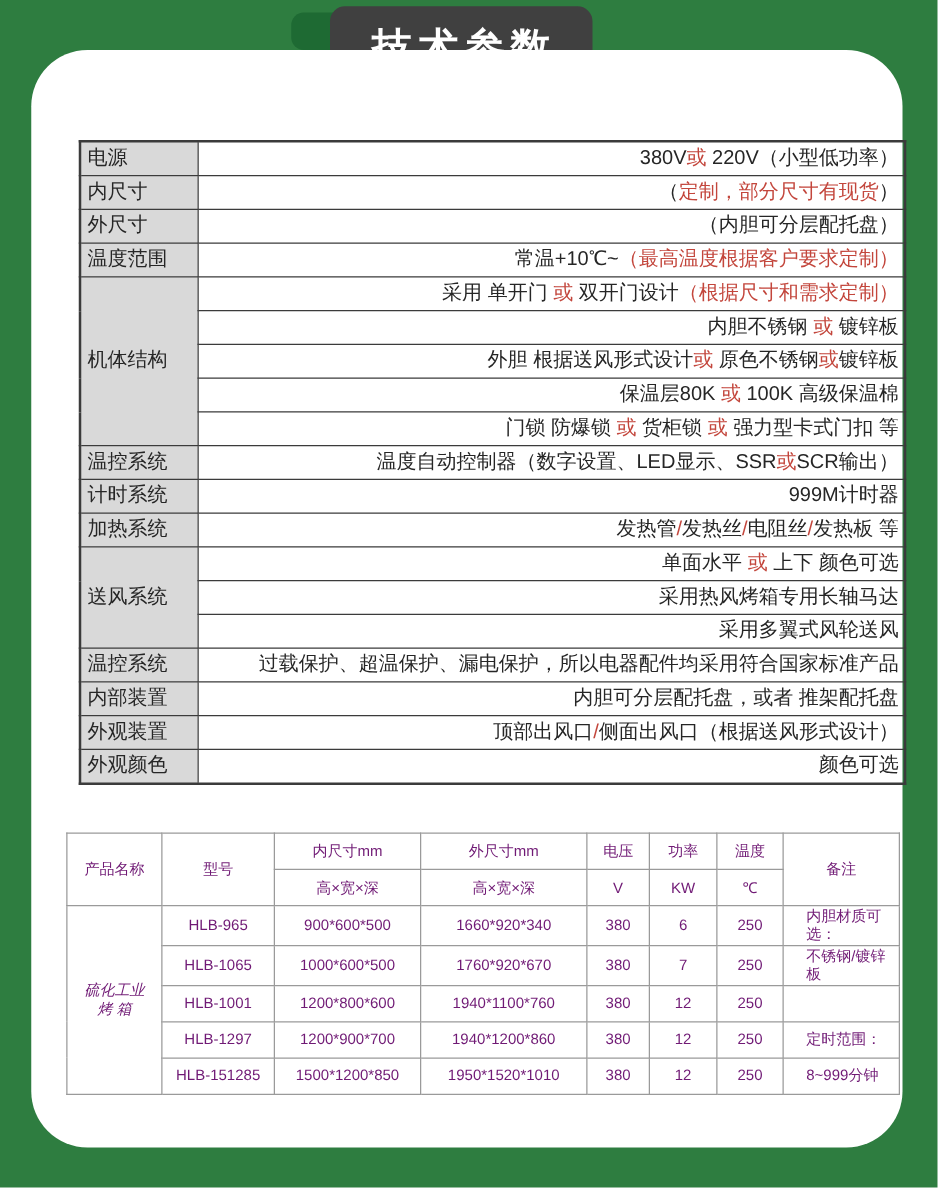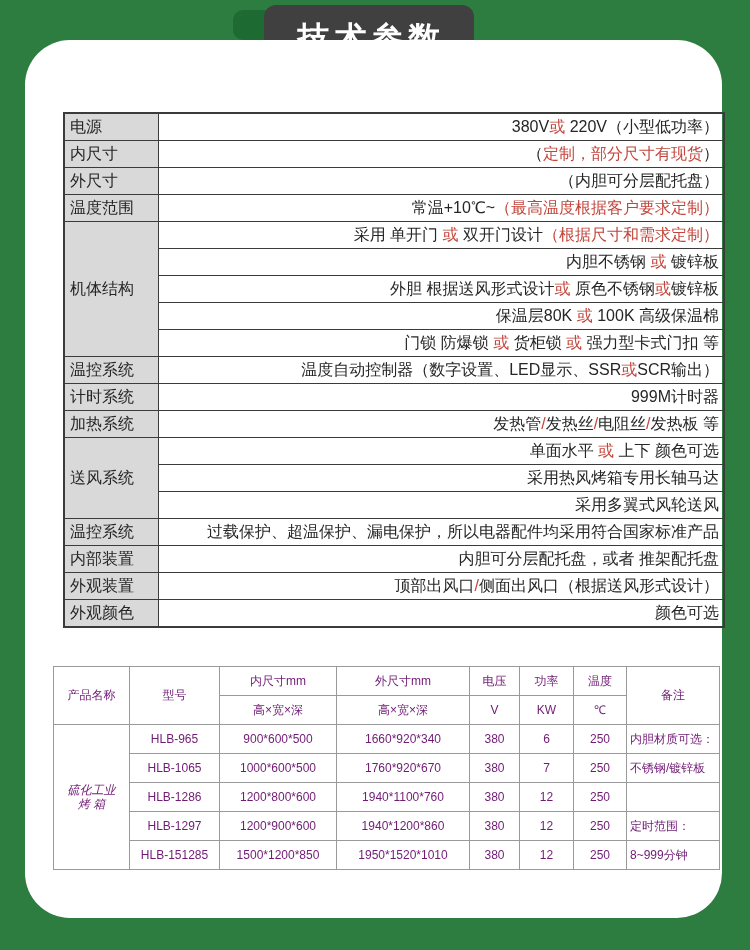--- a/index.html
+++ b/index.html
@@ -44,21 +44,21 @@
   
   .model-table {
     position:absolute; left:28px; top:626px; width:666px;
     border-collapse:collapse; table-layout:fixed;
     font-size:12px; color:#701a75;
   }
   .model-table td {
     border:1px solid #9a9a9a; height:26px; text-align:center;
     line-height:1.2; overflow:hidden;
   }
-  .note-cell { text-align:left !important; padding-left:3px;border-radius:14px; }
+  .note-cell { text-align:left !important; padding-left:18px;border-radius:14px; }
   .product-cell { white-space:pre-line;font-style:italic; }
   .mc1{width:76px}.mc2{width:90px}.mc3{width:117px}.mc4{width:133px}
   .mc5{width:50px}.mc6{width:54px}.mc7{width:53px}.mc8{width:93px}
 </style>
 </head>
 <body>
 
 <div class="fold fold-left"></div>
 <div class="fold fold-right"></div>
 <div class="ribbon-body">
@@ -189,31 +189,31 @@
         <tr>
           <td>HLB-1065</td>
           <td>1000*600*500</td>
           <td>1760*920*670</td>
           <td>380</td>
           <td>7</td>
           <td>250</td>
           <td class="note-cell">不锈钢/镀锌板</td>
         </tr>
         <tr>
-          <td>HLB-1286</td>
+          <td>HLB-1001</td>
           <td>1200*800*600</td>
           <td>1940*1100*760</td>
           <td>380</td>
           <td>12</td>
           <td>250</td>
           <td class="note-cell"></td>
         </tr>
         <tr>
           <td>HLB-1297</td>
-          <td>1200*900*600</td>
+          <td>1200*900*700</td>
           <td>1940*1200*860</td>
           <td>380</td>
           <td>12</td>
           <td>250</td>
           <td class="note-cell">定时范围：</td>
         </tr>
         <tr>
           <td>HLB-151285</td>
           <td>1500*1200*850</td>
           <td>1950*1520*1010</td>

